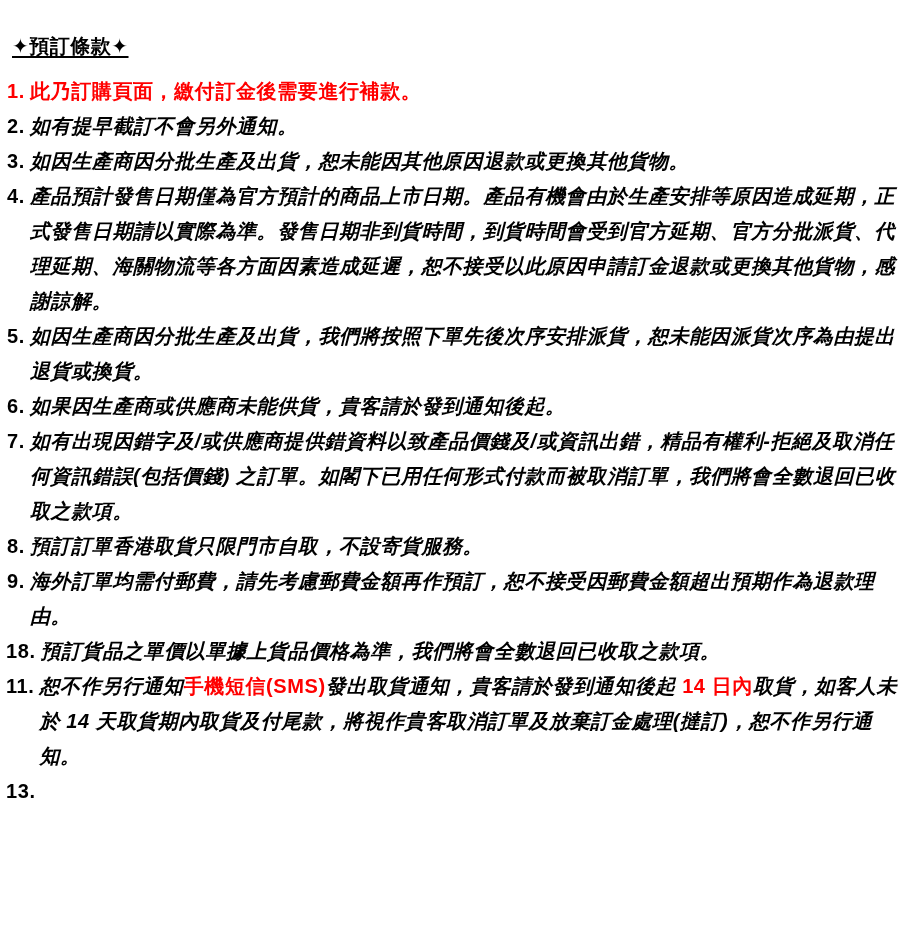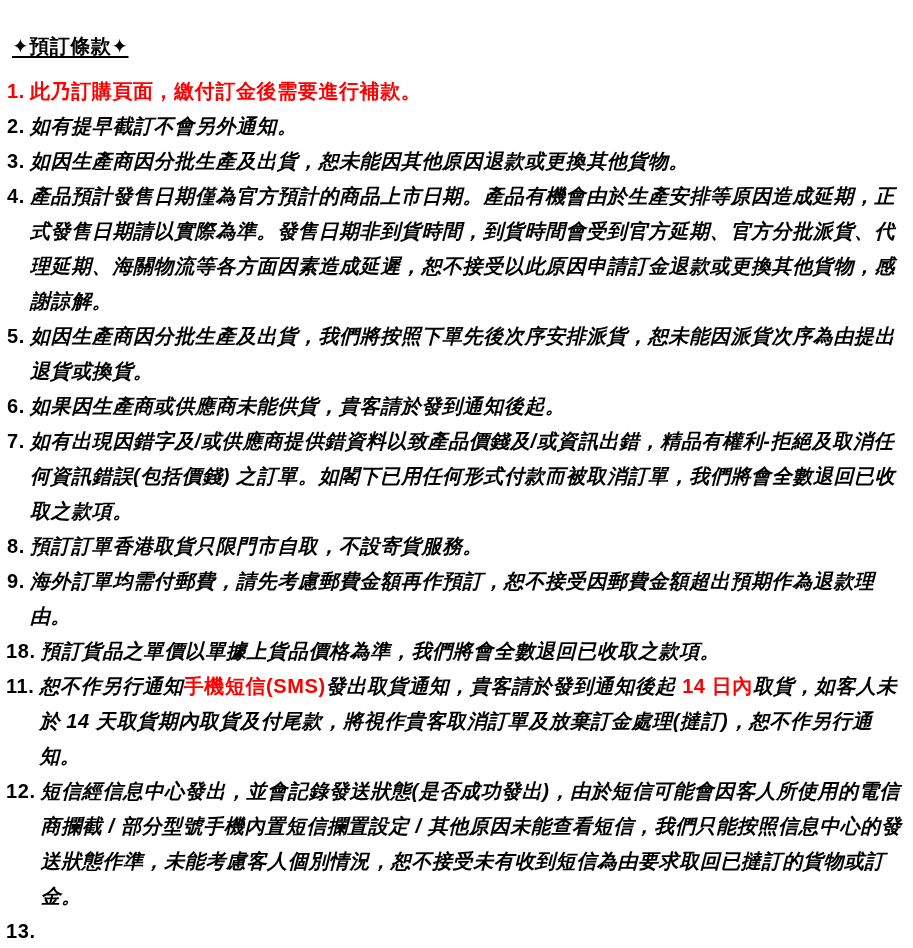--- a/index.html
+++ b/index.html
@@ -116,21 +116,17 @@
       </div>
       <div class="term">
         <span class="num">18.</span>
         <div class="term-body"><span class="seg-normal">預訂貨品之單價以單據上貨品價格為準，我們將會全數退回已收取之款項。</span></div>
       </div>
       <div class="term">
         <span class="num">11.</span>
         <div class="term-body"><span class="seg-normal">恕不作另行通知</span><span class="seg-red-underline">手機短信(SMS)</span><span class="seg-normal">發出取貨通知，貴客請於發到通知後起 </span><span class="seg-red-underline">14 日內</span><span class="seg-normal">取貨，如客人未於 14 天取貨期內取貨及付尾款，將視作貴客取消訂單及放棄訂金處理(撻訂)，恕不作另行通知。</span></div>
       </div>
       <div class="term">
-        <span class="num">12.</span>
-        <div class="term-body"><span class="seg-normal">短信經信息中心發出，並會記錄發送狀態(是否成功發出)，由於短信可能會因客人所使用的電信商攔截 / 部分型號手機內置短信攔置設定 / 其他原因未能查看短信，我們只能按照信息中心的發送狀態作準，未能考慮客人個別情況，恕不接受未有收到短信為由要求取回已撻訂的貨物或訂金。</span></div>
-      </div>
-      <div class="term">
         <span class="num">13.</span>
         <div class="term-body"></div>
       </div>
     </div>
 </div>
 
 </body></html>

